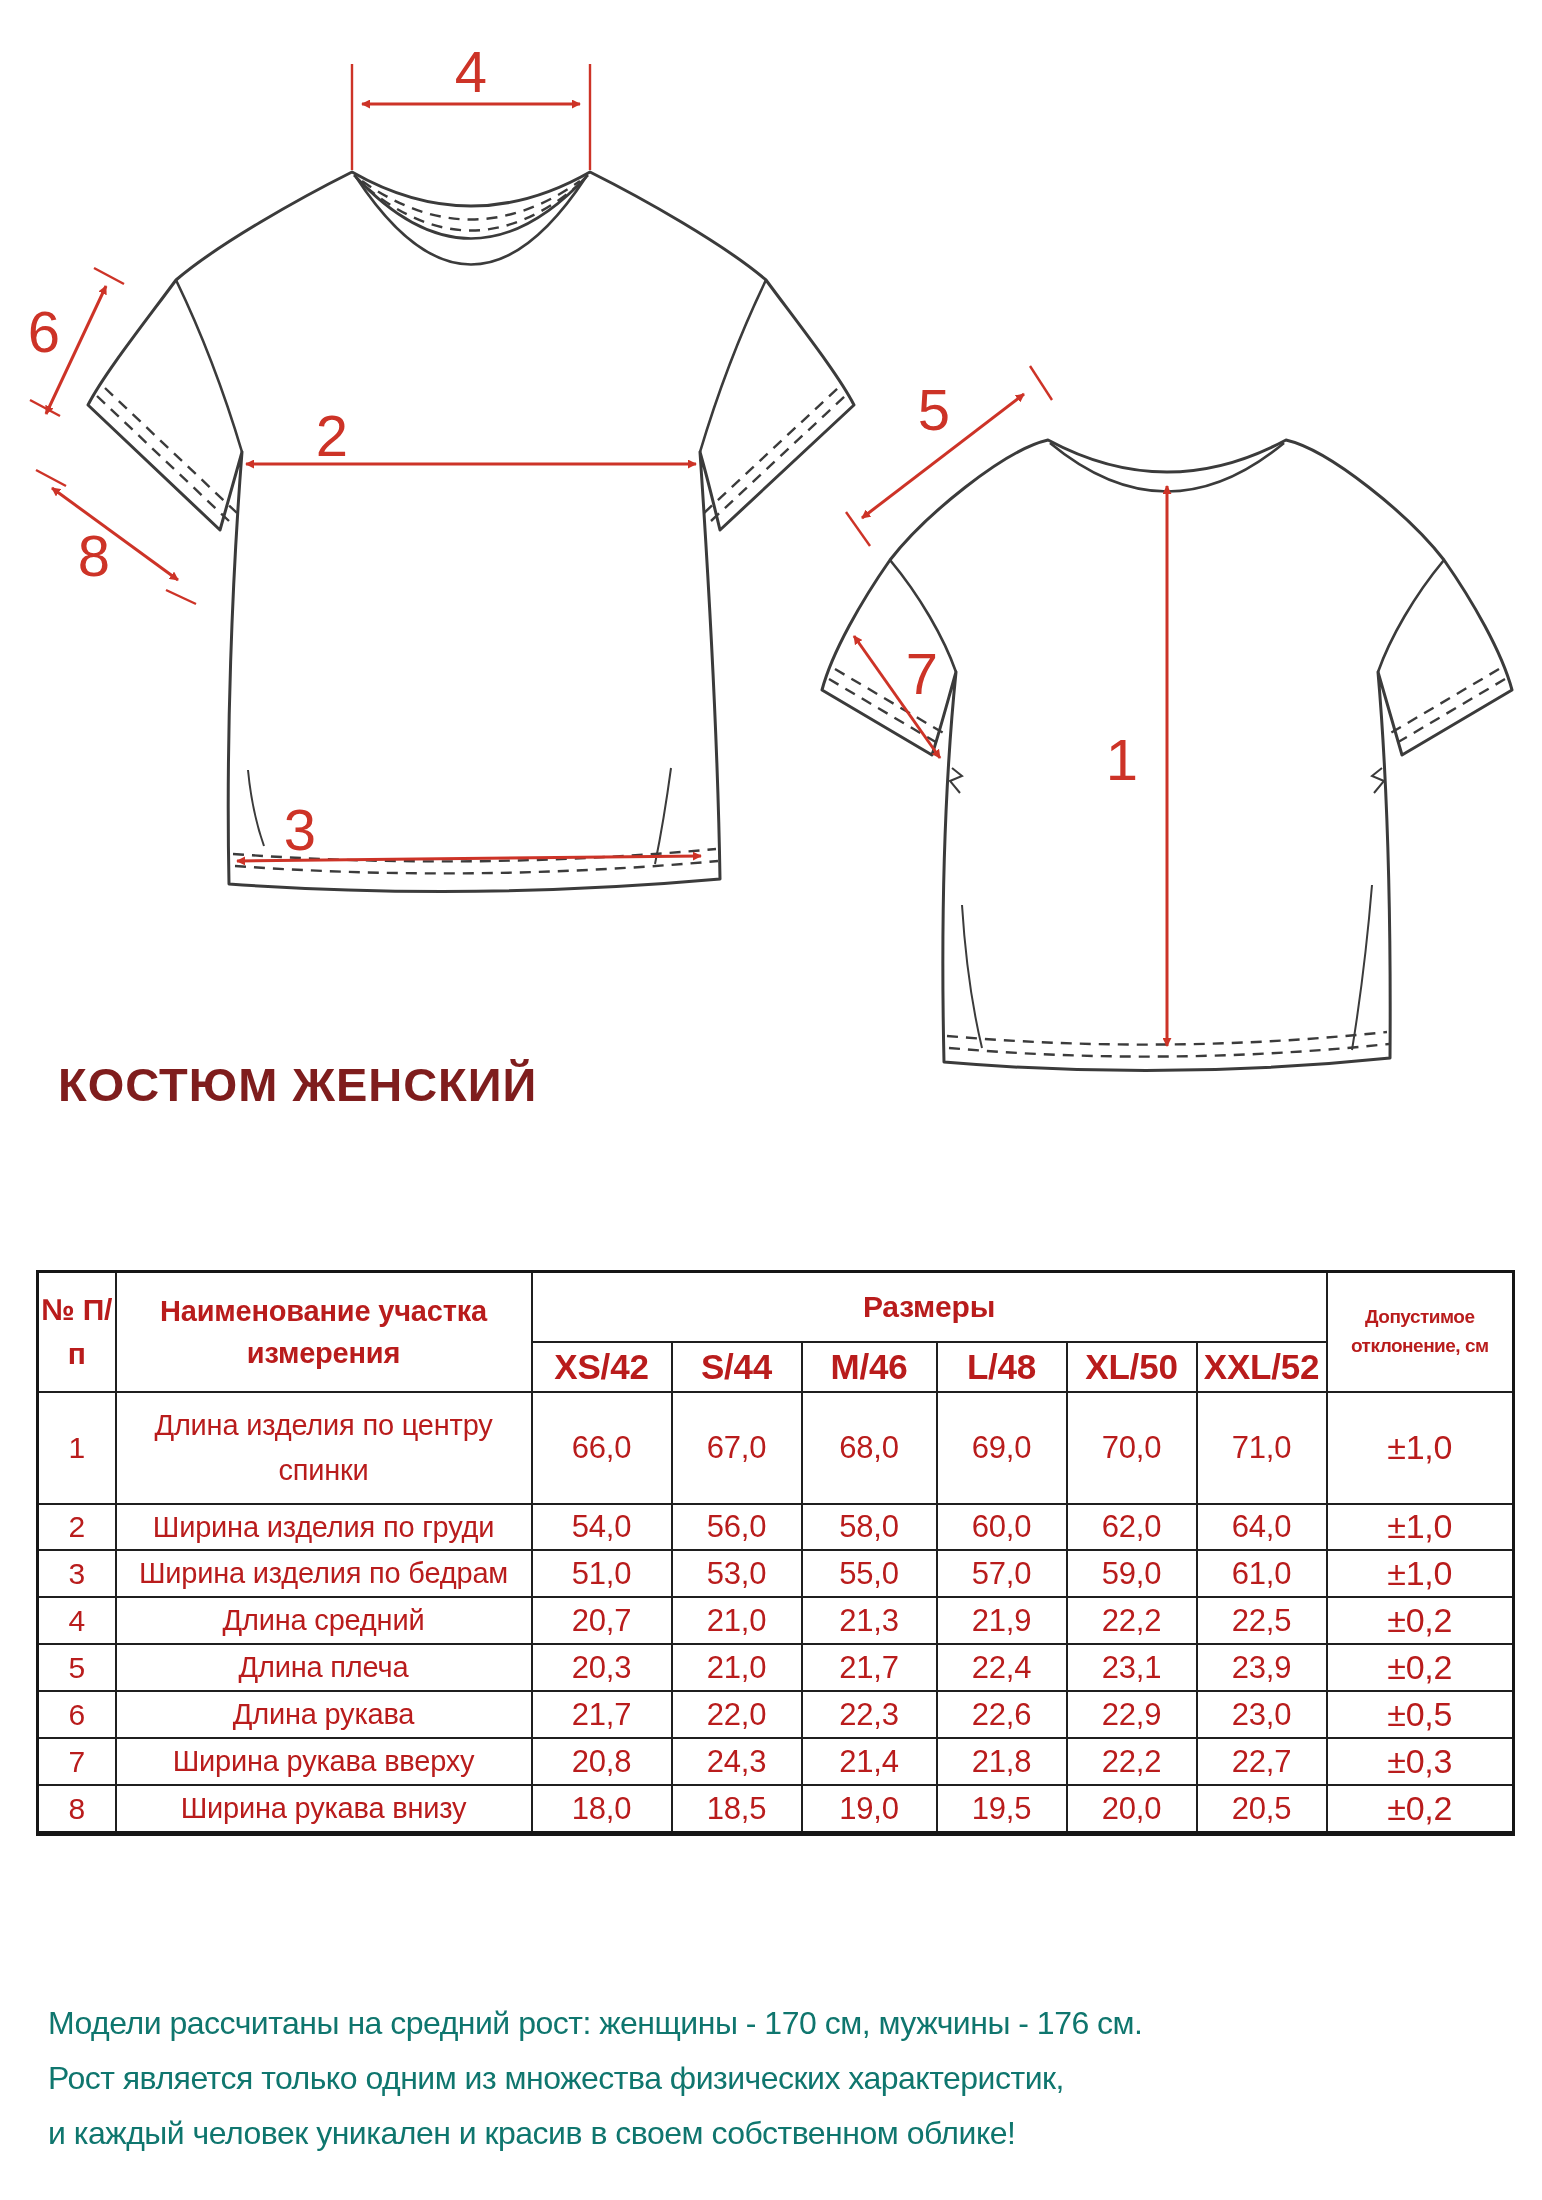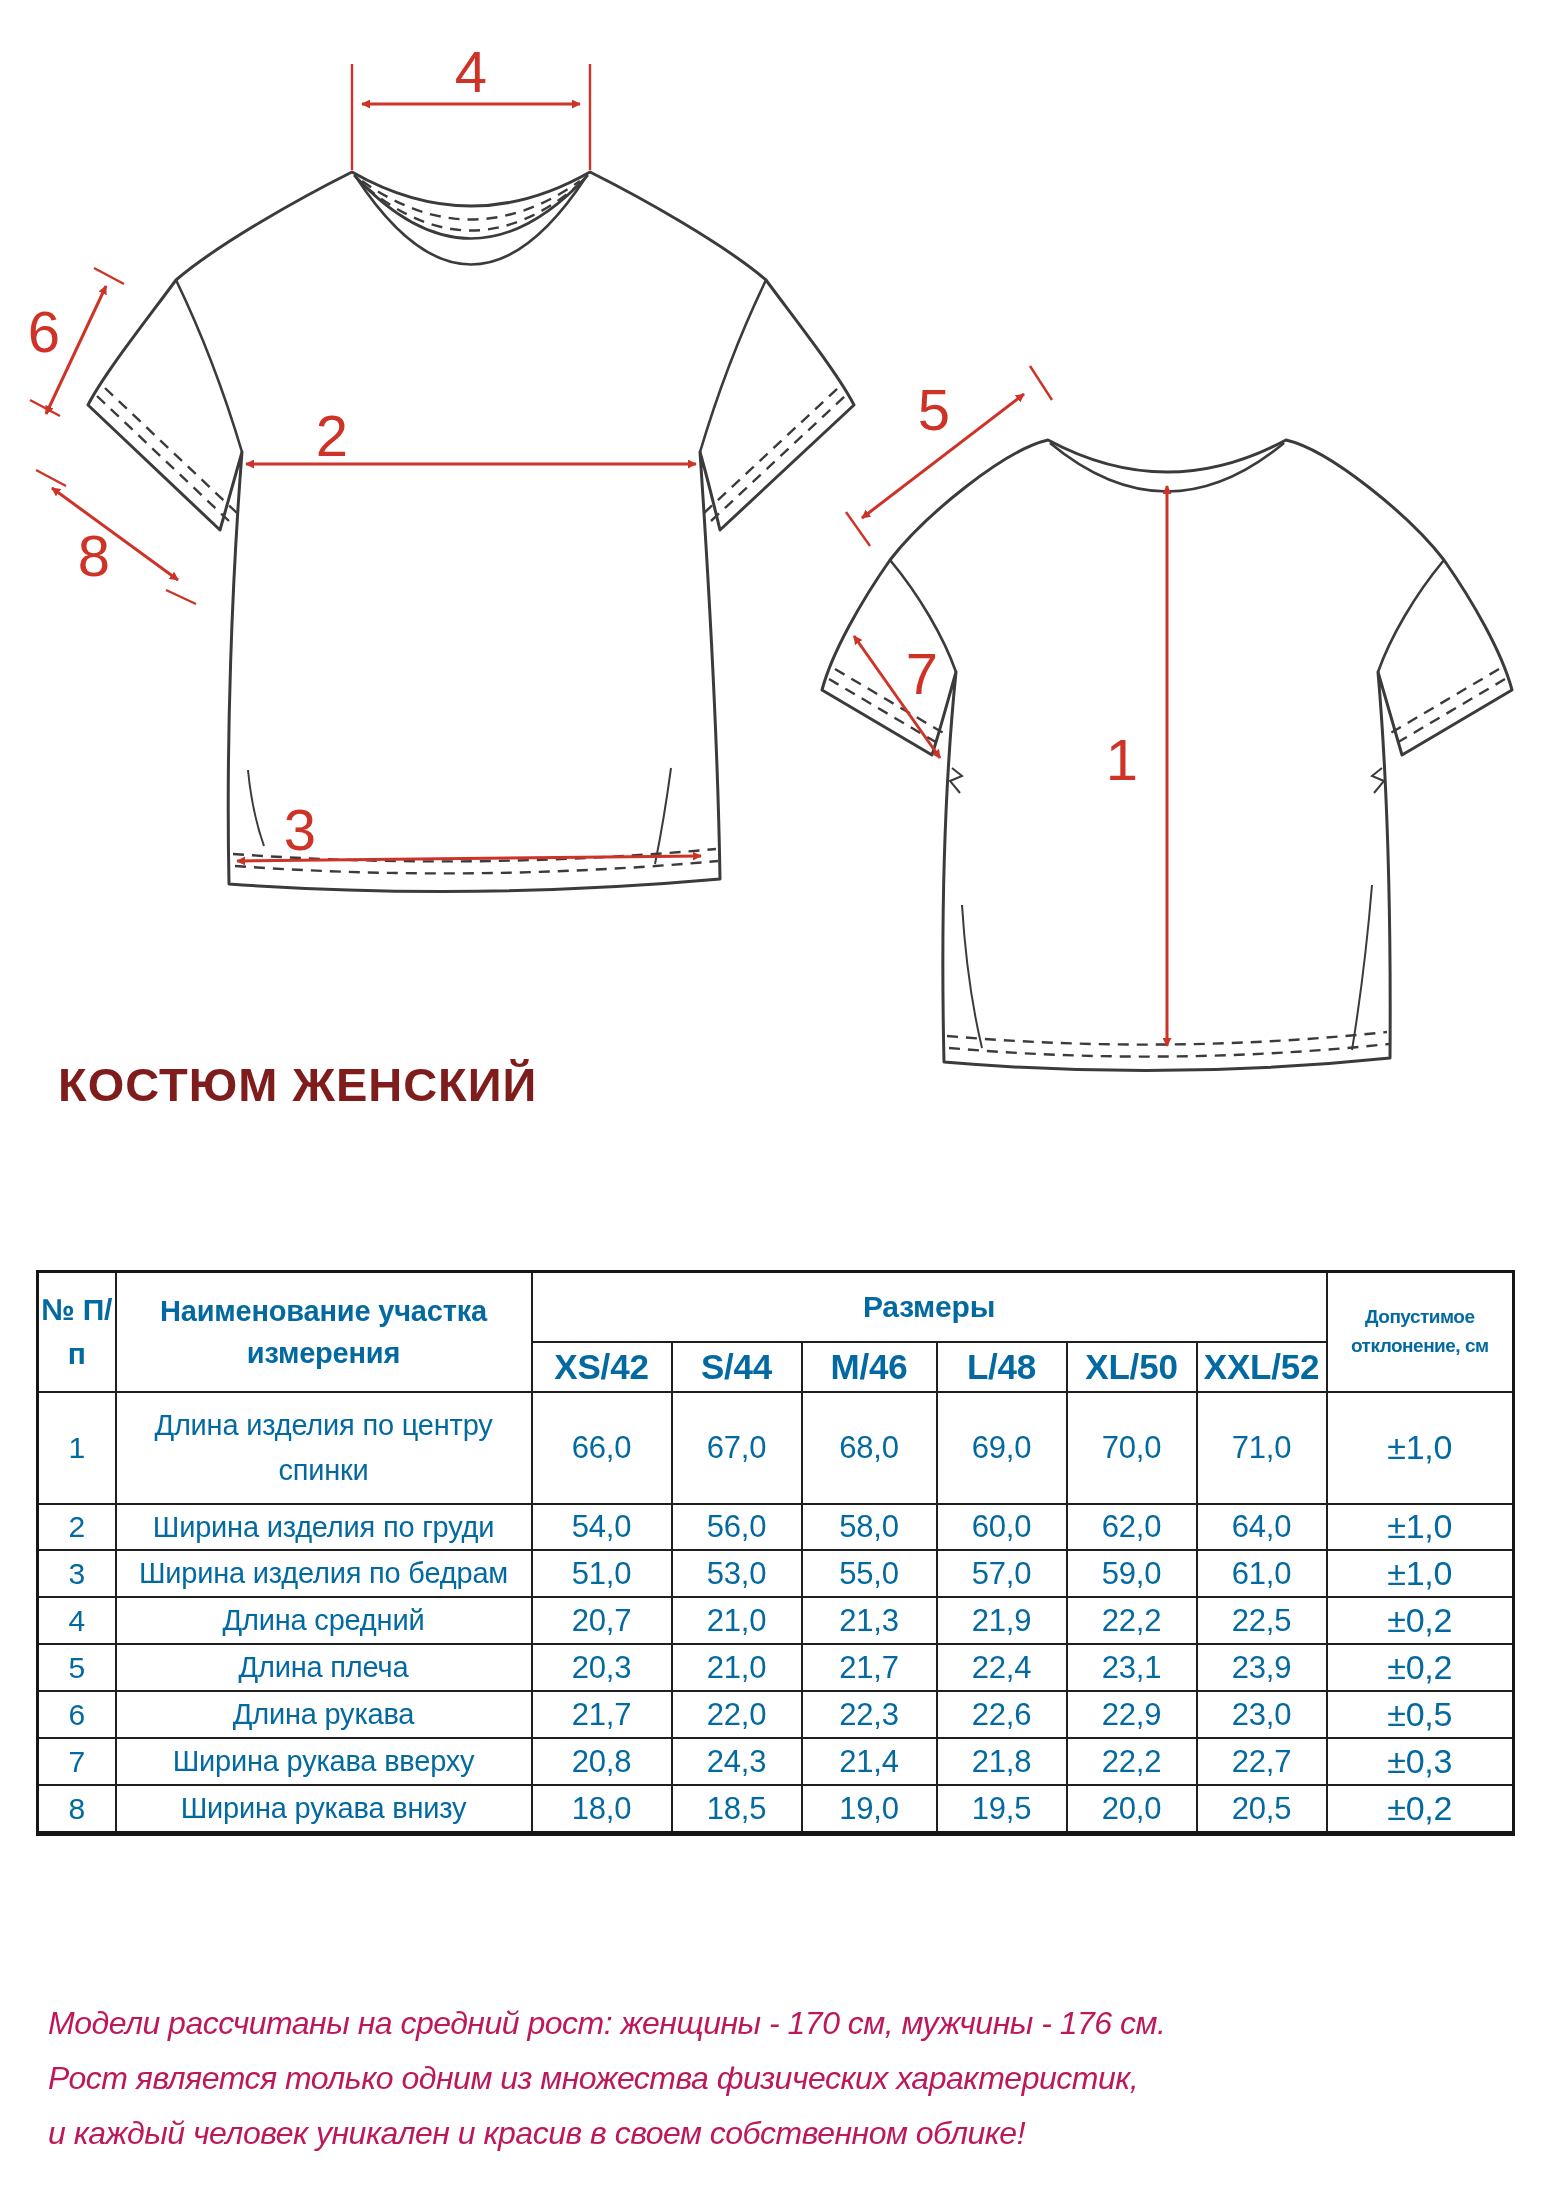--- a/index.html
+++ b/index.html
@@ -15,34 +15,34 @@
   .red-tick{fill:none;stroke:var(--accent);stroke-width:2.4;}
   .ah-path{fill:var(--accent);}
   .red-label{fill:var(--accent);font-family:"Liberation Sans",sans-serif;font-size:58px;font-weight:400;text-anchor:middle;}
 
   .title{position:absolute;left:58px;top:1048px;margin:0;font-size:47px;line-height:73px;
          font-weight:800;color:#7f1d1d;letter-spacing:1px;white-space:nowrap;}
 
   table.size-table{position:absolute;left:36px;top:1270px;width:1476px;
          border-collapse:collapse;table-layout:fixed;
          border:3px solid #161616;border-bottom-width:5px;
-         color:#0369a1;letter-spacing:-0.2px;}
+         color:#b91c1c;letter-spacing:-0.2px;}
   table.size-table th,table.size-table td{border:2px solid #1f1f1f;padding:0;vertical-align:middle;text-align:center;background:#fff;}
   tr.hr1{height:70px;} tr.hr2{height:50px;}
   .h-num{font-size:30px;font-weight:700;text-align:left;padding-left:12px;line-height:1.45;}
   .h-name{font-size:29px;font-weight:700;line-height:1.45;}
   .h-sizes{font-size:30px;font-weight:700;}
   .h-size{font-size:35px;font-weight:700;}
   .h-tol{font-size:19px;font-weight:700;line-height:1.5;letter-spacing:-0.5px;}
   td.num-cell{font-size:30px;}
   td.name-cell{text-align:left;padding:2px 8px 2px 10px;font-size:29px;line-height:1.55;}
   td.val-cell{font-size:31px;}
   td.tol-cell{font-size:34px;}
 
-  .footer{position:absolute;left:48px;top:1996px;width:1450px;color:#be185d;font-style:italic;}
+  .footer{position:absolute;left:48px;top:1996px;width:1450px;color:#0f766e;}
   .footer p{margin:0;font-size:32px;line-height:55px;letter-spacing:-0.5px;}
 </style>
 </head>
 <body>
 
 <div class="page">
 
   <svg class="diagram" width="1542" height="1165" viewBox="0 0 1542 1165">
     <defs>
       <marker id="ah" viewBox="0 0 10 10" refX="9" refY="5" markerWidth="9" markerHeight="9" orient="auto-start-reverse" markerUnits="userSpaceOnUse">

